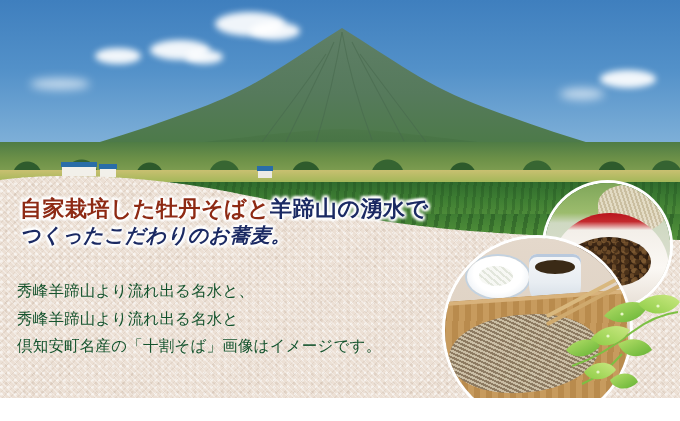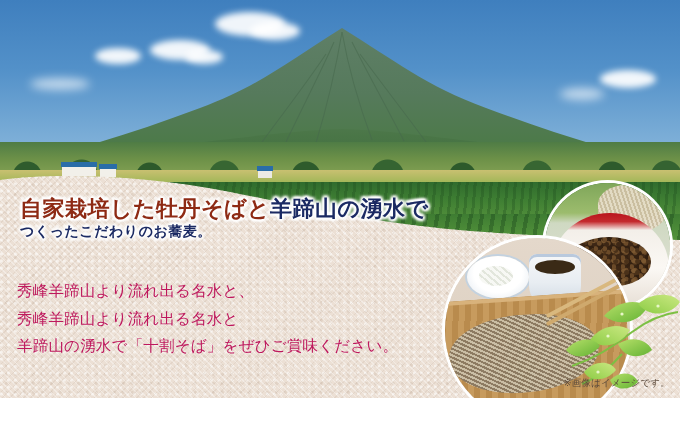--- a/index.html
+++ b/index.html
@@ -140,30 +140,30 @@
     text-shadow:
       2px 0 2px #fff, -2px 0 2px #fff, 0 2px 2px #fff, 0 -2px 2px #fff,
       2px 2px 3px #fff, -2px -2px 3px #fff, 2px -2px 3px #fff, -2px 2px 3px #fff;
   }
   .hl-navy {
     color: #1b2a63;
     text-shadow:
       2px 0 2px #fff, -2px 0 2px #fff, 0 2px 2px #fff, 0 -2px 2px #fff,
       2px 2px 3px #fff, -2px -2px 3px #fff, 2px -2px 3px #fff, -2px 2px 3px #fff;
   }
-  .headline .ln2 { font-size: 14px; }
+  .headline .ln2 { font-size: 20px; font-style: italic; }
 
   
   .body-copy {
     position: absolute;
     left: 17px;
     top: 277px;
     width: 460px;
     font-size: 15.5px;
-    color: #be185d;
+    color: #14532d;
     line-height: 1.78;
     letter-spacing: 0.2px;
     white-space: nowrap;
   }
   .body-copy p { margin: 0; }
 
   
   .circ {
     position: absolute;
     border-radius: 50%;
@@ -358,21 +358,21 @@
   </div>
 
   <div class="headline">
     <span class="ln"><span class="hl-red">自家栽培した牡丹そばと</span><span class="hl-navy">羊蹄山の湧水で</span></span>
     <span class="ln ln2 hl-navy">つくったこだわりのお蕎麦。</span>
   </div>
 
   <div class="body-copy">
     <p>秀峰羊蹄山より流れ出る名水と、</p>
     <p>秀峰羊蹄山より流れ出る名水と</p>
-    <p>羊蹄山の湧水で「十割そば」をぜひご賞味ください。</p>
+    <p>倶知安町名産の「十割そば」画像はイメージです。</p>
   </div>
 
   <div class="circ circ-grain">
     <div class="grain-noodles"></div>
     <div class="grain-bowl">
       <div class="grain-inner"></div>
     </div>
   </div>
 
   <div class="circ circ-tray">
@@ -406,15 +406,14 @@
       <path d="M6,62 C16,50 32,48 40,58 C30,70 14,72 6,62 Z" fill="url(#lfA)"></path>
       <path d="M24,84 C34,72 50,72 56,82 C46,94 30,94 24,84 Z" fill="url(#lfB)"></path>
       <path d="M50,92 C60,82 74,84 78,94 C68,104 54,102 50,92 Z" fill="url(#lfA)"></path>
       <circle cx="62" cy="26" r="1.6" fill="#e8f7c8"></circle>
       <circle cx="98" cy="18" r="1.6" fill="#e8f7c8"></circle>
       <circle cx="48" cy="48" r="1.6" fill="#e8f7c8"></circle>
       <circle cx="38" cy="84" r="1.6" fill="#e8f7c8"></circle>
     </svg>
   </div>
 
-  <div class="disclaimer">※画像はイメージです。</div>
 
 </div>
 
 </body></html>

